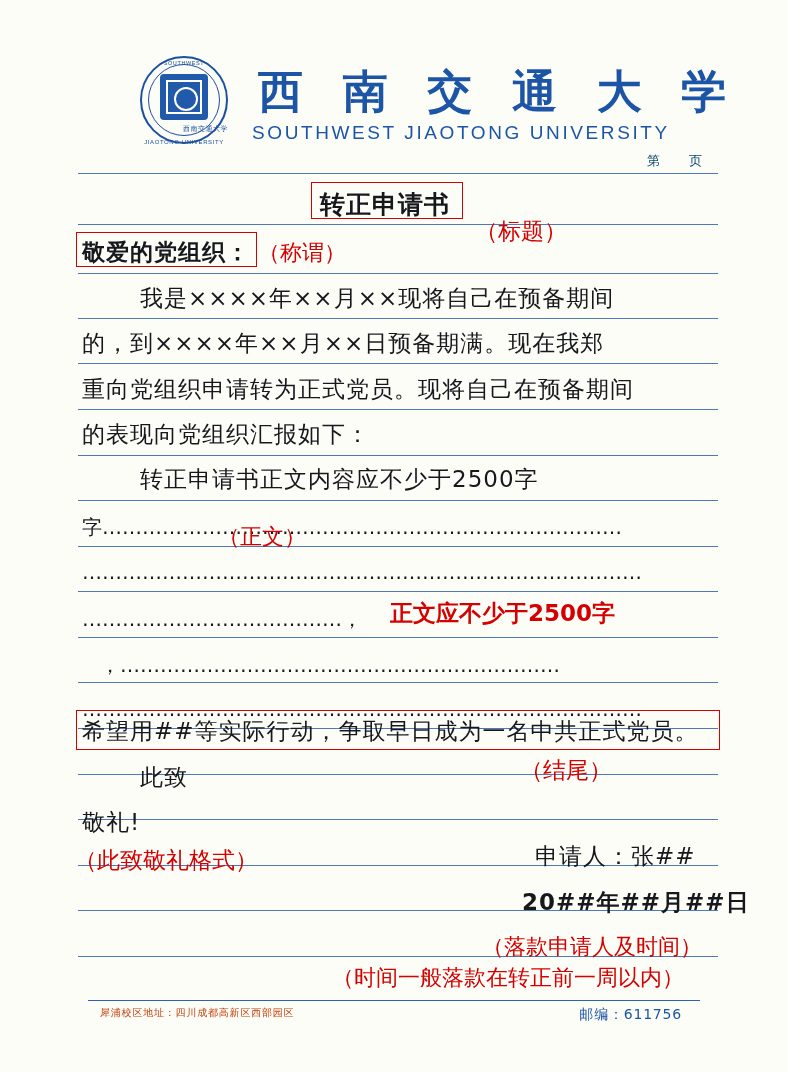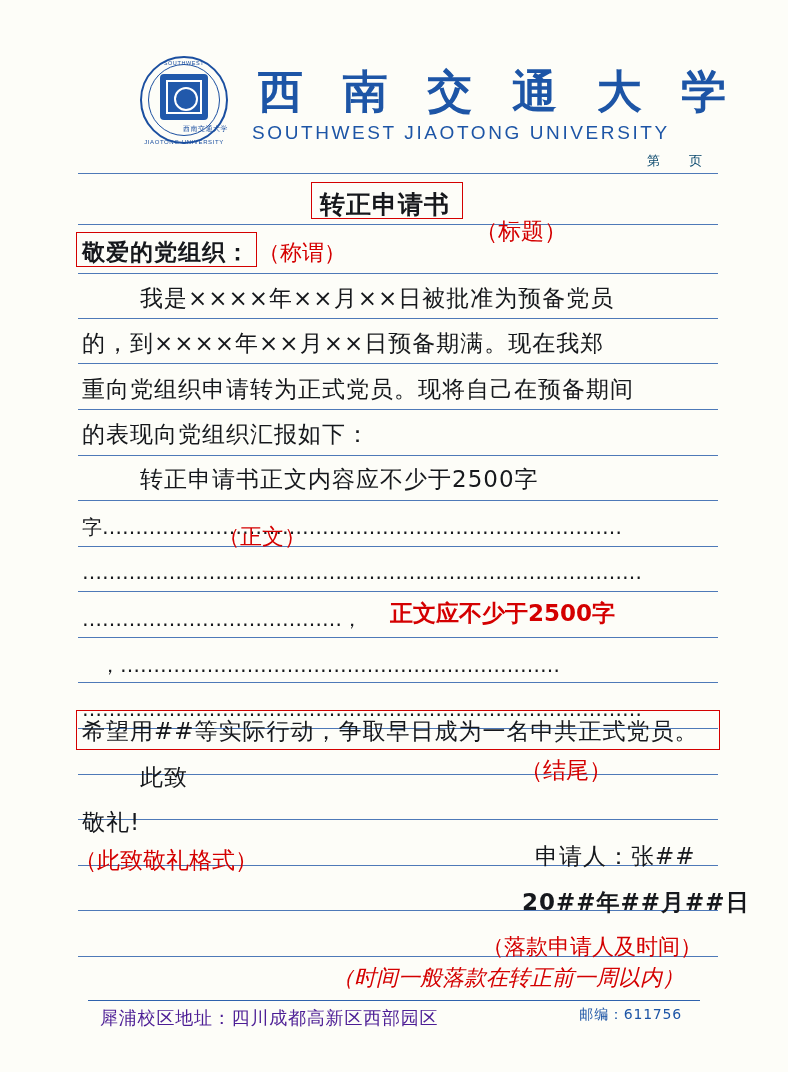--- a/index.html
+++ b/index.html
@@ -164,22 +164,22 @@
   
   #footer-line {
     position: absolute;
     left: 88px; top: 1000px;
     width: 612px; height: 1px;
     background: #2f62ad;
   }
   #footer-addr {
     position: absolute;
     left: 100px; top: 1006px;
-    color: #4c1d95;
-    font-size: 18px;
+    color: #c2410c;
+    font-size: 10px;
     letter-spacing: .8px;
     white-space: nowrap;
   }
   #footer-zip {
     position: absolute;
     right: 106px; top: 1006px;
     color: #1d55a6;
     font-size: 14px;
     letter-spacing: .8px;
     white-space: nowrap;
@@ -227,21 +227,21 @@
   <div class="rule" style="top:956px;"></div>
 
   <div class="redbox" style="left:311px; top:182px; width:152px; height:37px;"></div>
   <div class="cn body-line" style="left:320px; top:188px; font-size:25px; font-weight:bold;">转正申请书</div>
   <div class="cn red" style="left:475px; top:189px; font-size:23px;margin-top:27px;">（标题）</div>
 
   <div class="redbox" style="left:76px; top:232px; width:181px; height:35px;"></div>
   <div class="cn body-line" style="left:82px; top:237px; font-weight:bold;">敬爱的党组织：</div>
   <div class="cn red" style="left:258px; top:238px; font-size:22px;">（称谓）</div>
 
-  <div class="cn body-line" style="left:140px; top:283px;">我是××××年××月××日被批准为预备党员</div>
+  <div class="cn body-line" style="left:140px; top:283px;">我是××××年××月××现将自己在预备期间</div>
   <div class="cn body-line" style="left:82px; top:328px;">的，到××××年××月××日预备期满。现在我郑</div>
   <div class="cn body-line" style="left:82px; top:374px;">重向党组织申请转为正式党员。现将自己在预备期间</div>
   <div class="cn body-line" style="left:82px; top:419px;">的表现向党组织汇报如下：</div>
 
   <div class="cn body-line" style="left:140px; top:464px;">转正申请书正文内容应不少于2500字</div>
 
   <div class="cn dots" style="left:82px; top:514px;">字……………………………………………………………………</div>
   <div class="cn dots" style="left:82px; top:560px;">…………………………………………………………………………</div>
   <div class="cn red" style="left:218px; top:522px; font-size:22px;">（正文）</div>
 
@@ -257,19 +257,19 @@
   <div class="cn body-line" style="left:140px; top:762px;">此致</div>
   <div class="cn red" style="left:520px; top:755px; font-size:23px;">（结尾）</div>
 
   <div class="cn body-line" style="left:82px; top:807px;">敬礼!</div>
   <div class="cn red" style="left:74px; top:845px; font-size:23px;">（此致敬礼格式）</div>
 
   <div class="cn body-line" style="left:535px; top:841px; font-weight:normal;text-align:center;">申请人：张##</div>
   <div class="cn body-line" style="left:522px; top:887px; font-weight:bold;">20##年##月##日</div>
 
   <div class="cn red" style="left:482px; top:932px; font-size:22px;">（落款申请人及时间）</div>
-  <div class="cn red" style="left:332px; top:963px; font-size:22px;font-style:italic;">（时间一般落款在转正前一周以内）</div>
+  <div class="cn red" style="left:332px; top:963px; font-size:22px;">（时间一般落款在转正前一周以内）</div>
 
   <div id="footer-line"></div>
   <div id="footer-addr">犀浦校区地址：四川成都高新区西部园区</div>
   <div id="footer-zip">邮编：611756</div>
 
 </div>
 
 </body></html>

